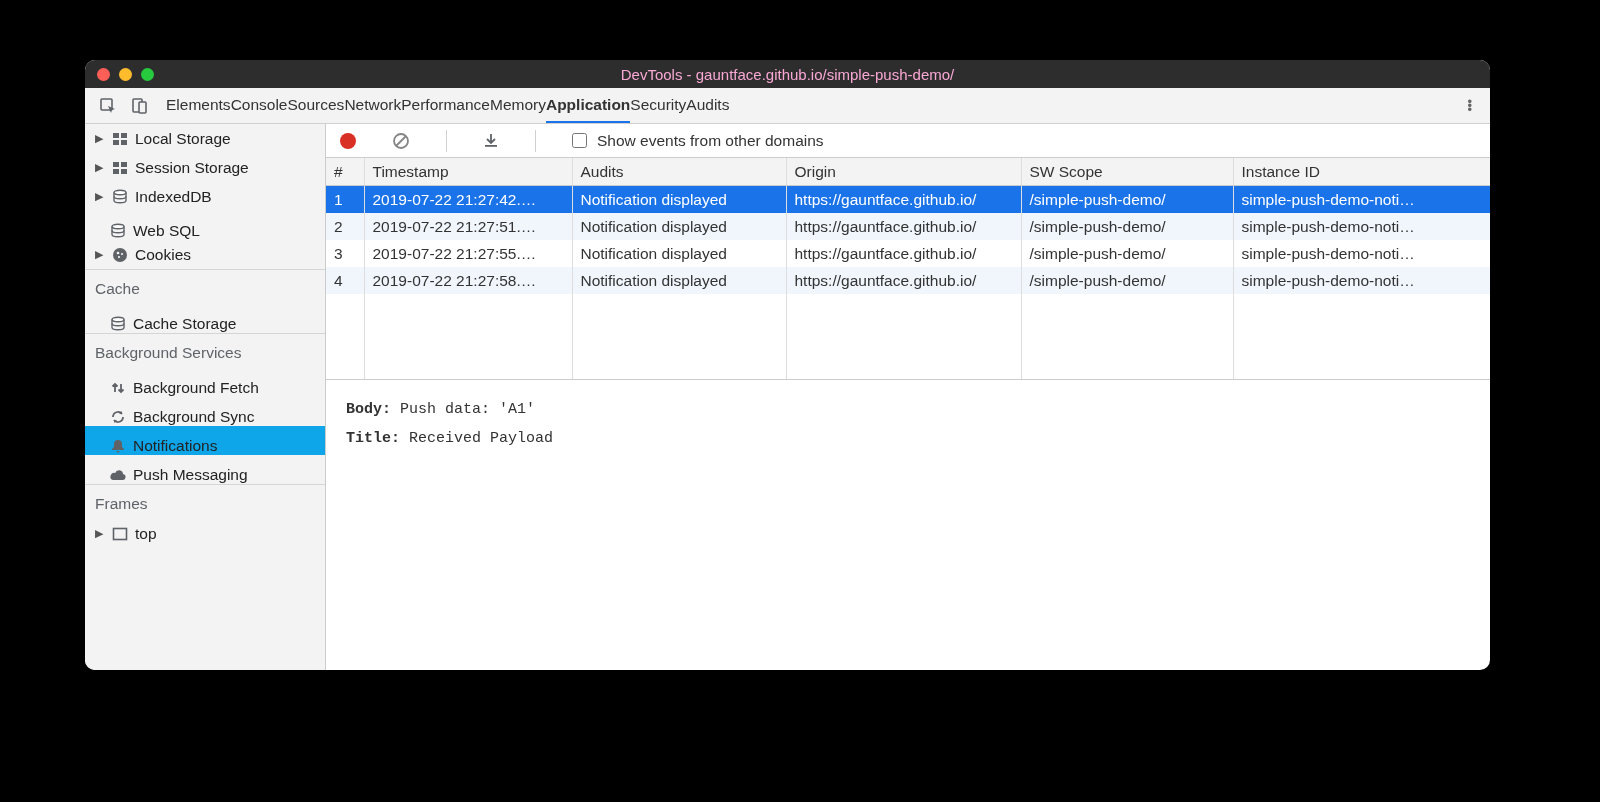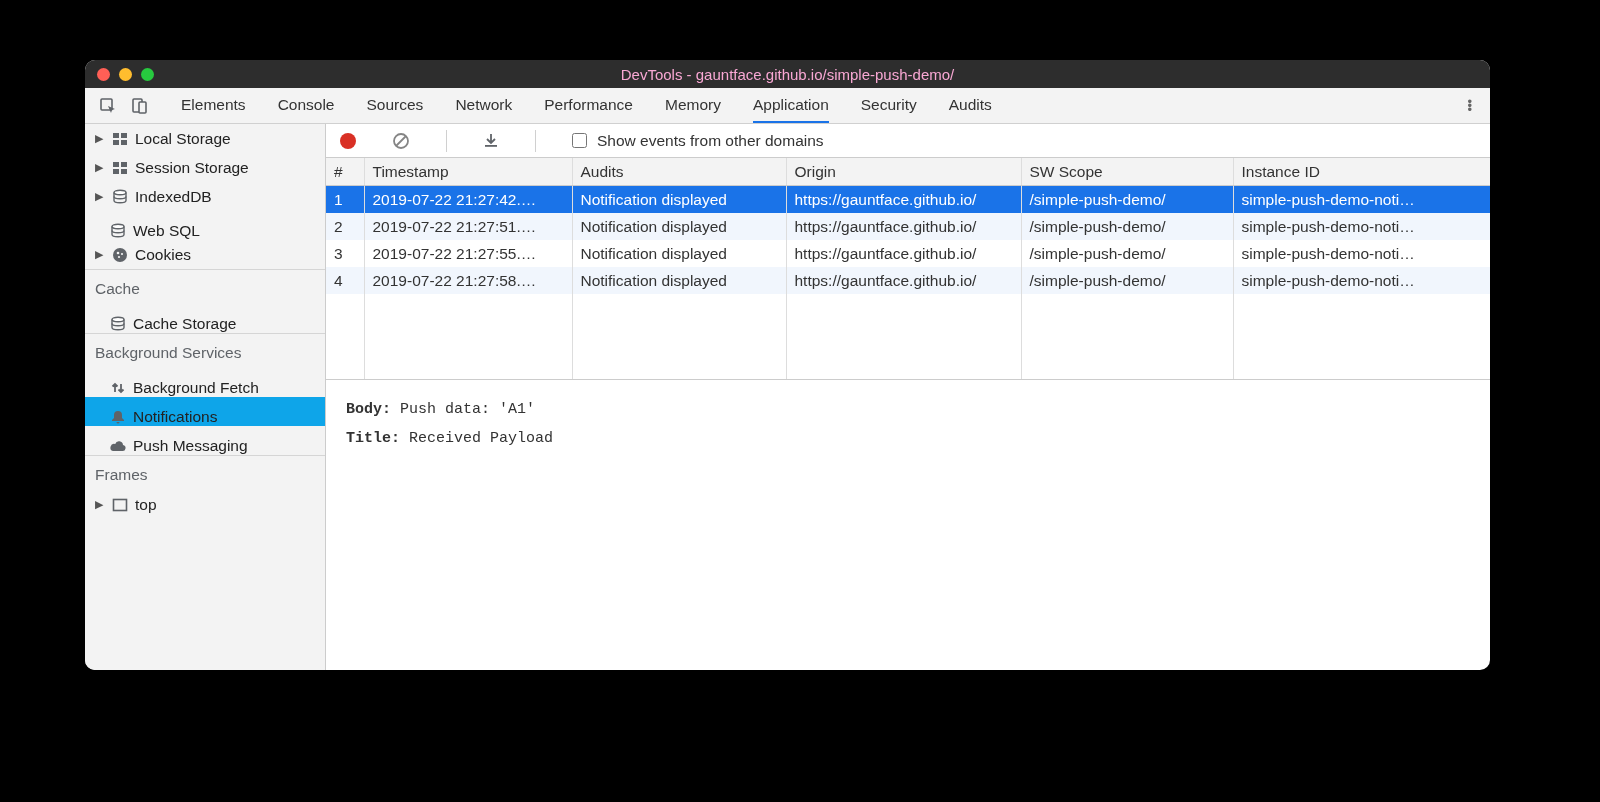--- a/index.html
+++ b/index.html
@@ -48,23 +48,23 @@
 }
 .tabs {
   height: 36px;
   background: #f3f3f3;
   border-bottom: 1px solid #d0d0d0;
   display: flex;
   align-items: center;
   flex-shrink: 0;
 }
 .tab-icons { display: flex; gap: 14px; padding: 0 14px; align-items: center; }
-.tab-list { display: flex; gap: 32px; margin-left: 18px; }
+.tab-list { display: flex; margin-left: 3px; }
 .tab { color: #333; cursor: pointer; font-size: 15.5px; padding: 7px 0; }
-.tab.active { color: #333; border-bottom: 2.5px solid #1a73e8; }
+.tab.active { color: #333; border-bottom: 2.5px solid #1a73e8; font-weight: bold; }
 .kebab { margin-left: auto; margin-right: 18px; color: #666; letter-spacing: 0; line-height: 4px; }
 .kd { display:block; font-size: 13px; }
 .body { display: flex; flex: 1; overflow: hidden; }
 .sidebar {
   width: 241px;
   background: #f3f3f3;
   border-right: 1px solid #ccc;
   overflow-y: auto;
   flex-shrink: 0;
 }
@@ -258,20 +258,29 @@
       <div class="group-title">Background Services</div>
       <div id="bg-group">
           <div class="item no-tri">
             <span class="i-icon">
               <svg width="16" height="16" viewBox="0 0 16 16" fill="none" stroke="#5f6368" stroke-width="1.8">
                 <path d="M5 12V4M2.5 6.5 5 4l2.5 2.5M11 4v8M8.5 9.5 11 12l2.5-2.5"></path>
               </svg>
             </span>
             <span>Background Fetch</span>
           </div>
+          <div class="item no-tri">
+            <span class="i-icon">
+              <svg width="16" height="16" viewBox="0 0 16 16" fill="none" stroke="#5f6368" stroke-width="1.8">
+                <path d="M3 8a5 5 0 0 1 9-3M13 8a5 5 0 0 1-9 3"></path>
+                <path d="M12 2v3h-3M4 14v-3h3" fill="#5f6368" stroke="none"></path>
+              </svg>
+            </span>
+            <span>Background Sync</span>
+          </div>
           <div class="item no-tri selected">
             <span class="i-icon">
               <svg width="16" height="16" viewBox="0 0 16 16" fill="#5f6368">
                 <path d="M8 2a4 4 0 0 0-4 4v3l-2 2v1h12v-1l-2-2V6a4 4 0 0 0-4-4zM6.5 13a1.5 1.5 0 0 0 3 0z"></path>
               </svg>
             </span>
             <span>Notifications</span>
           </div>
           <div class="item no-tri">
             <span class="i-icon">

